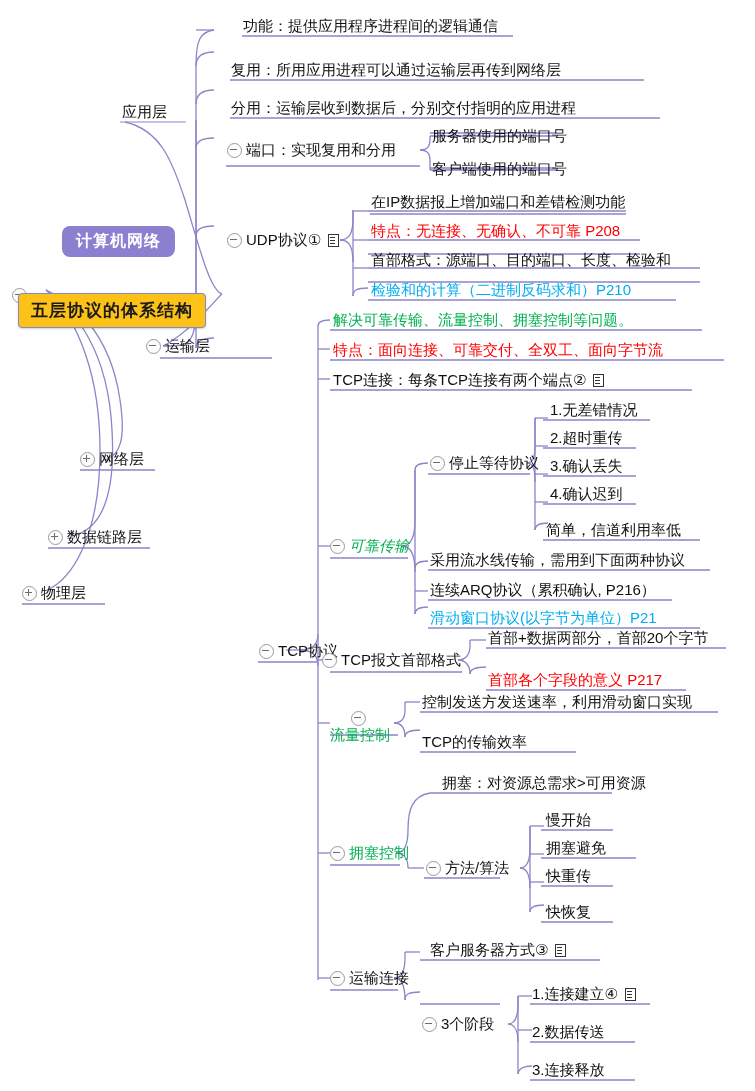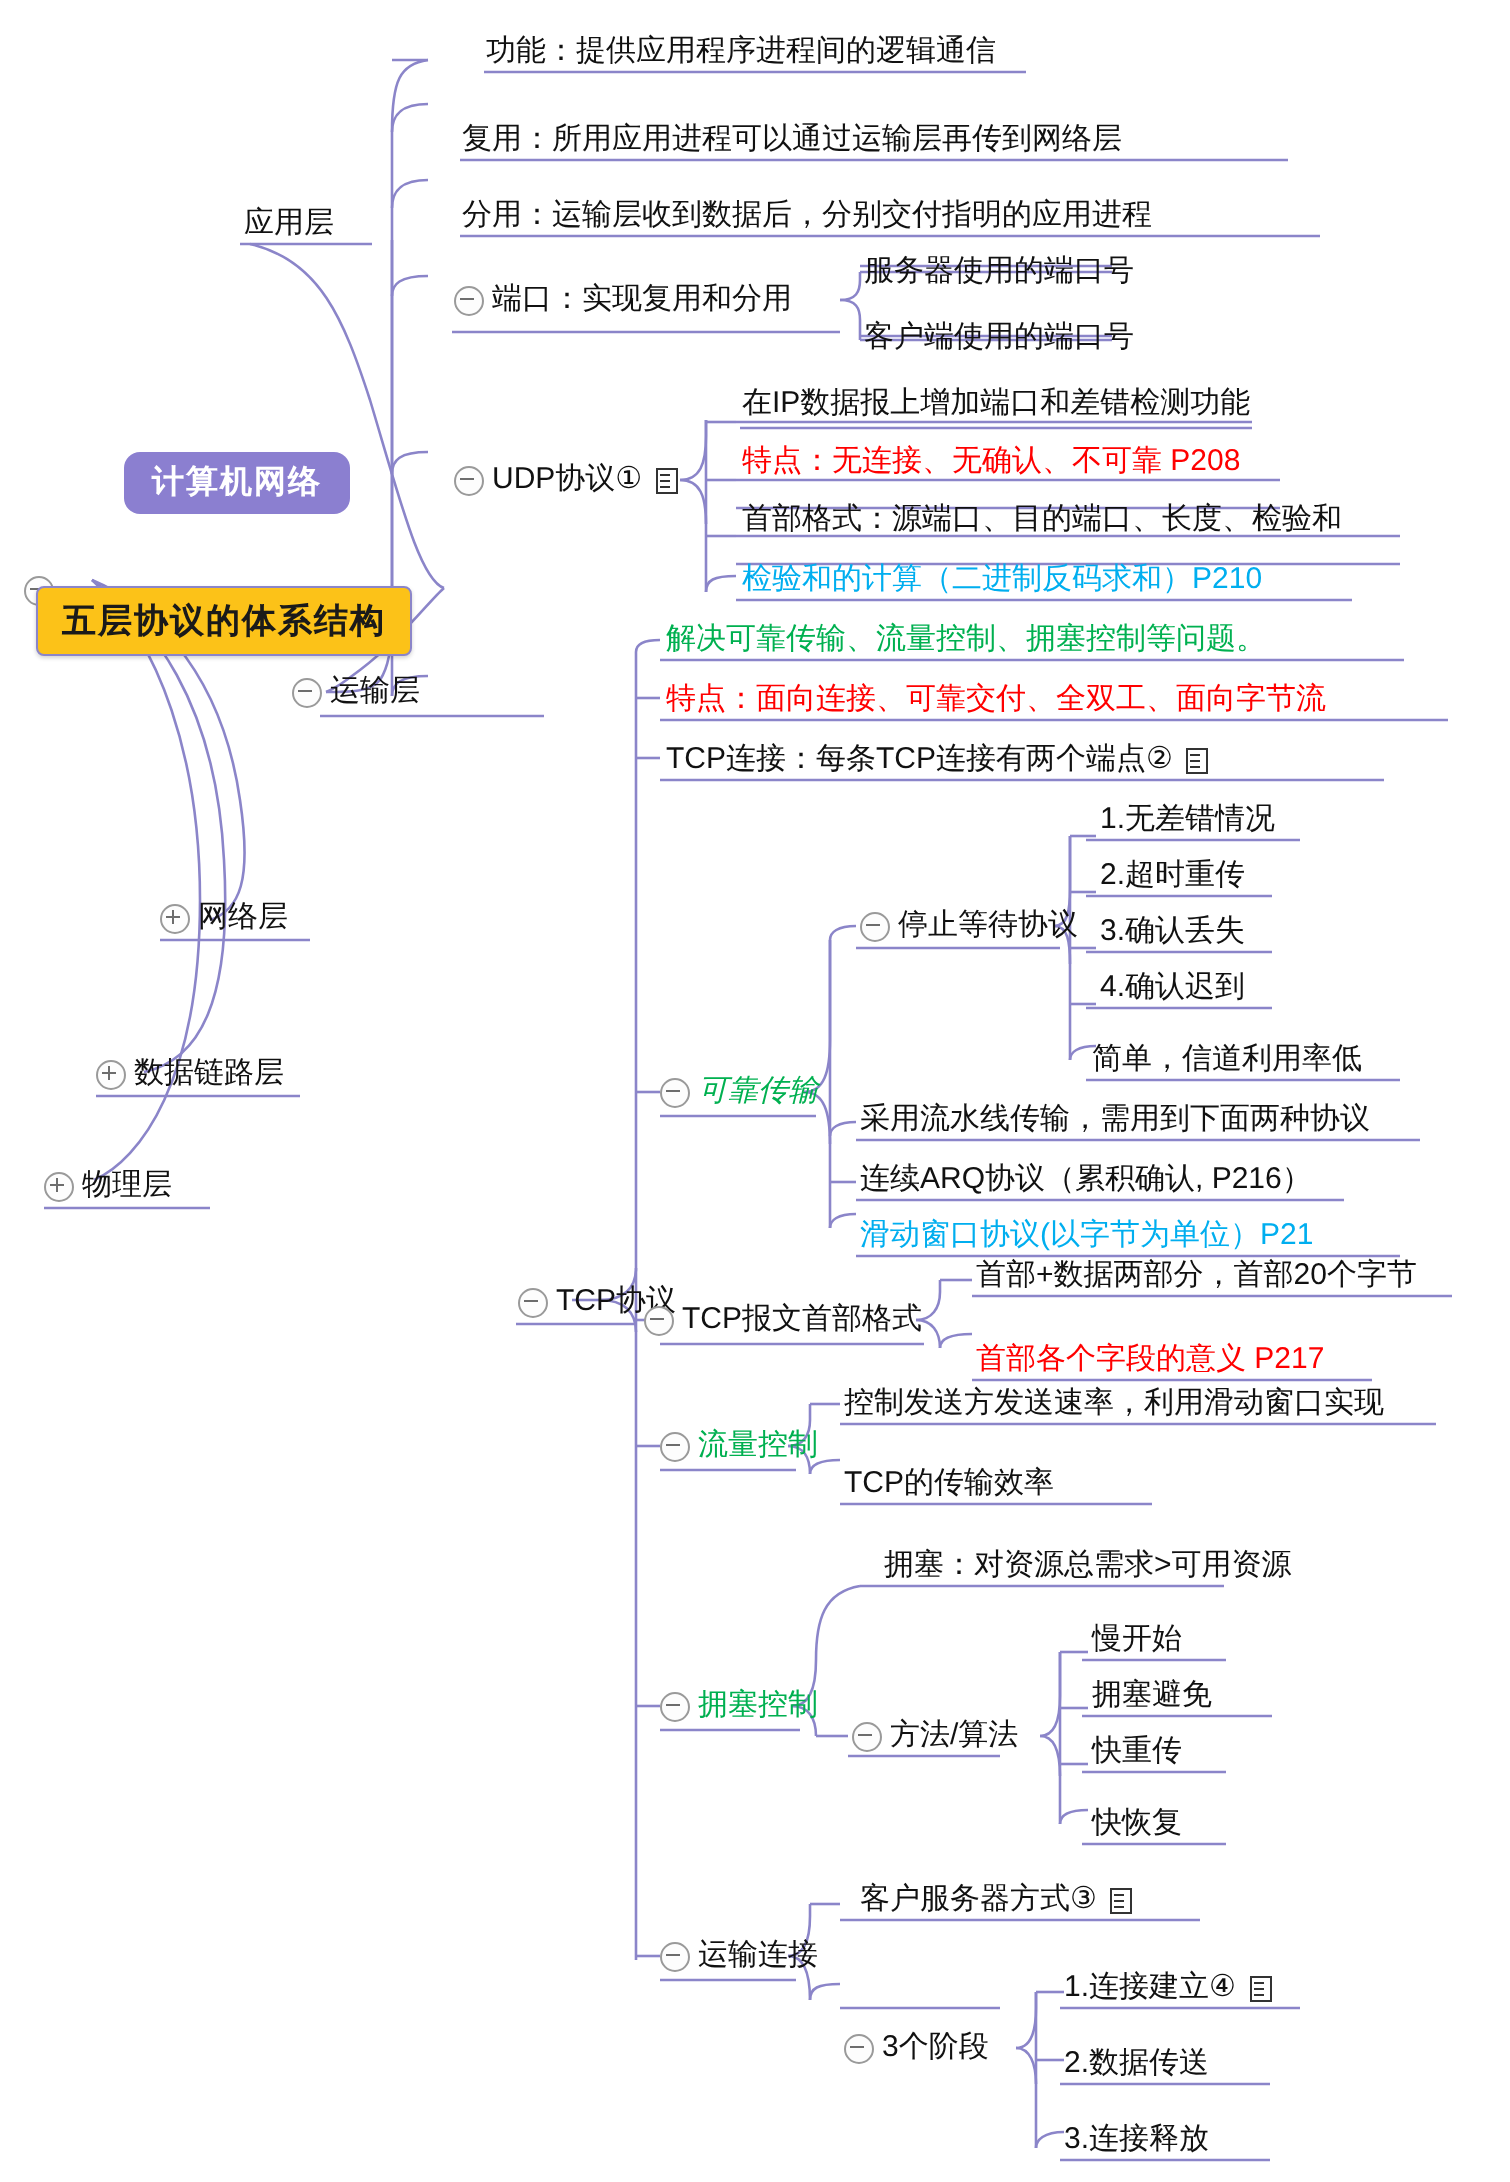--- a/index.html
+++ b/index.html
@@ -398,21 +398,21 @@
     <span class="txt">TCP报文首部格式</span>
   </div>
 
   <div class="node c-black" style="left:488px;top:626px;">
     <span class="txt">首部+数据两部分，首部20个字节</span>
   </div>
   <div class="node c-red" style="left:488px;top:668px;">
     <span class="txt">首部各个字段的意义 P217</span>
   </div>
 
-  <div class="node c-green" style="left:330px;top:711px;">
+  <div class="node c-green" style="left:330px;top:711px;flex-direction:column;">
     <span class="tgl"></span>
     <span class="txt">流量控制</span>
   </div>
 
   <div class="node c-black" style="left:422px;top:690px;">
     <span class="txt">控制发送方发送速率，利用滑动窗口实现</span>
   </div>
   <div class="node c-black" style="left:422px;top:730px;">
     <span class="txt">TCP的传输效率</span>
   </div>

